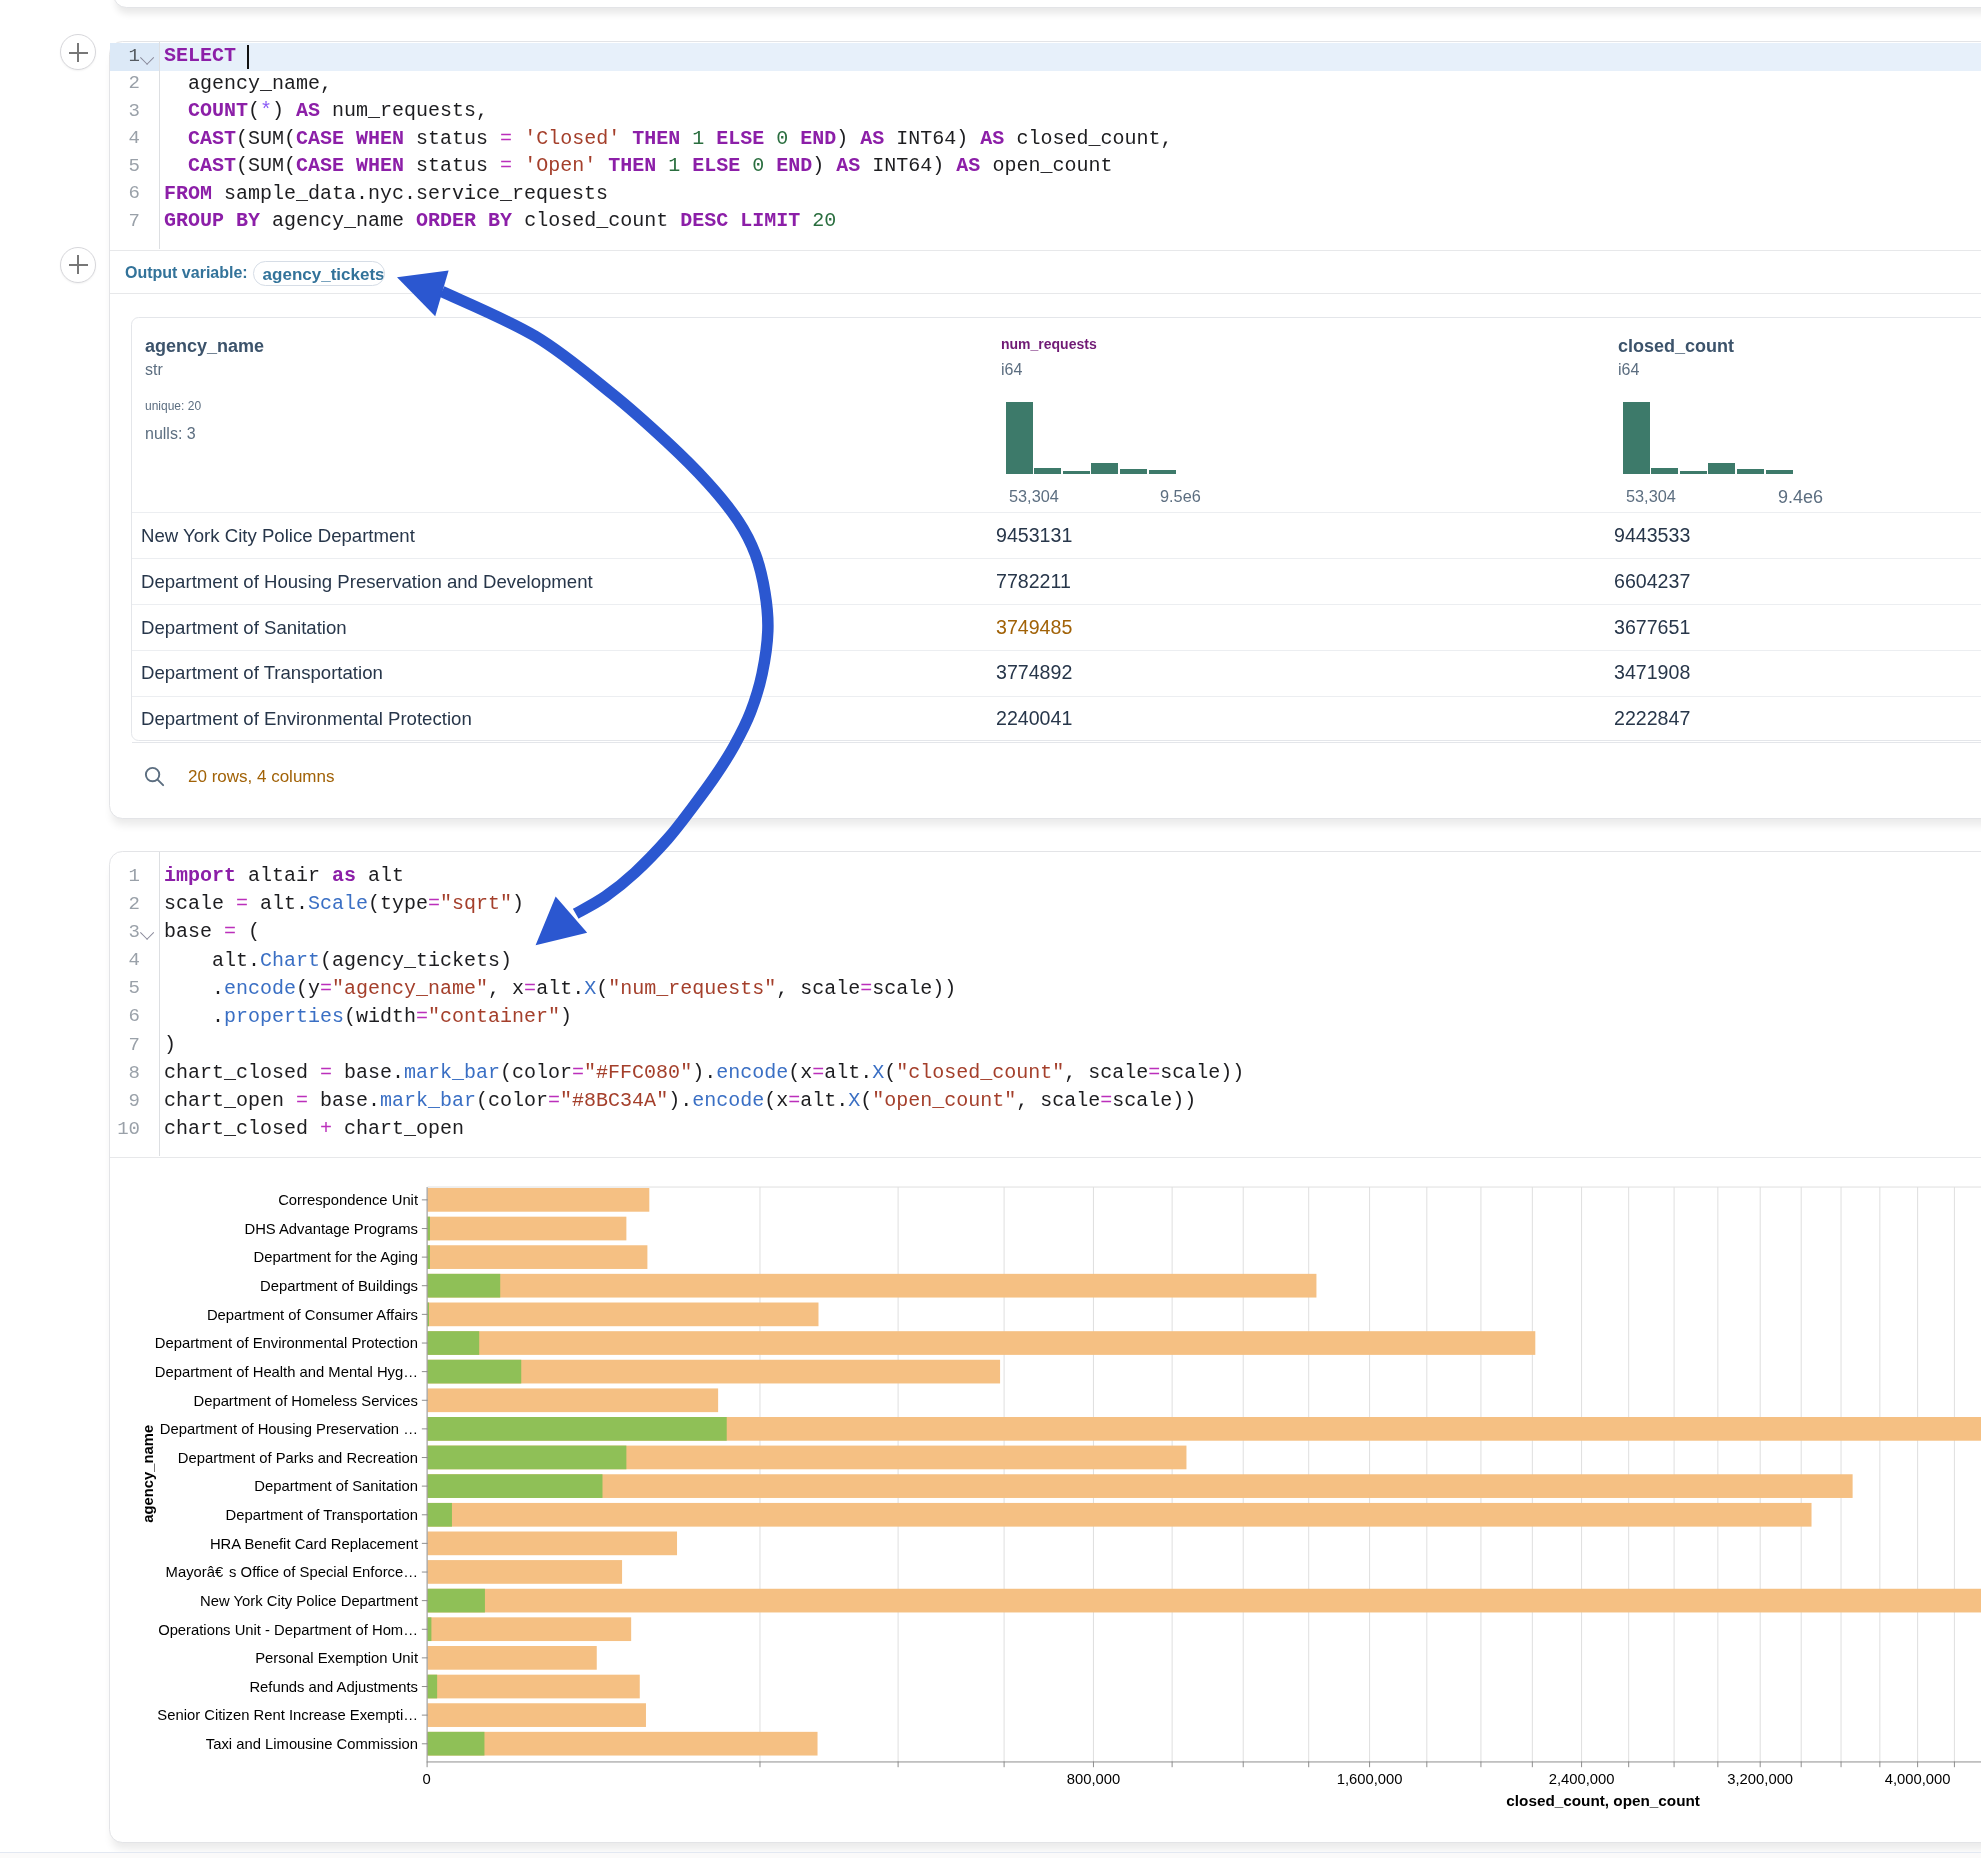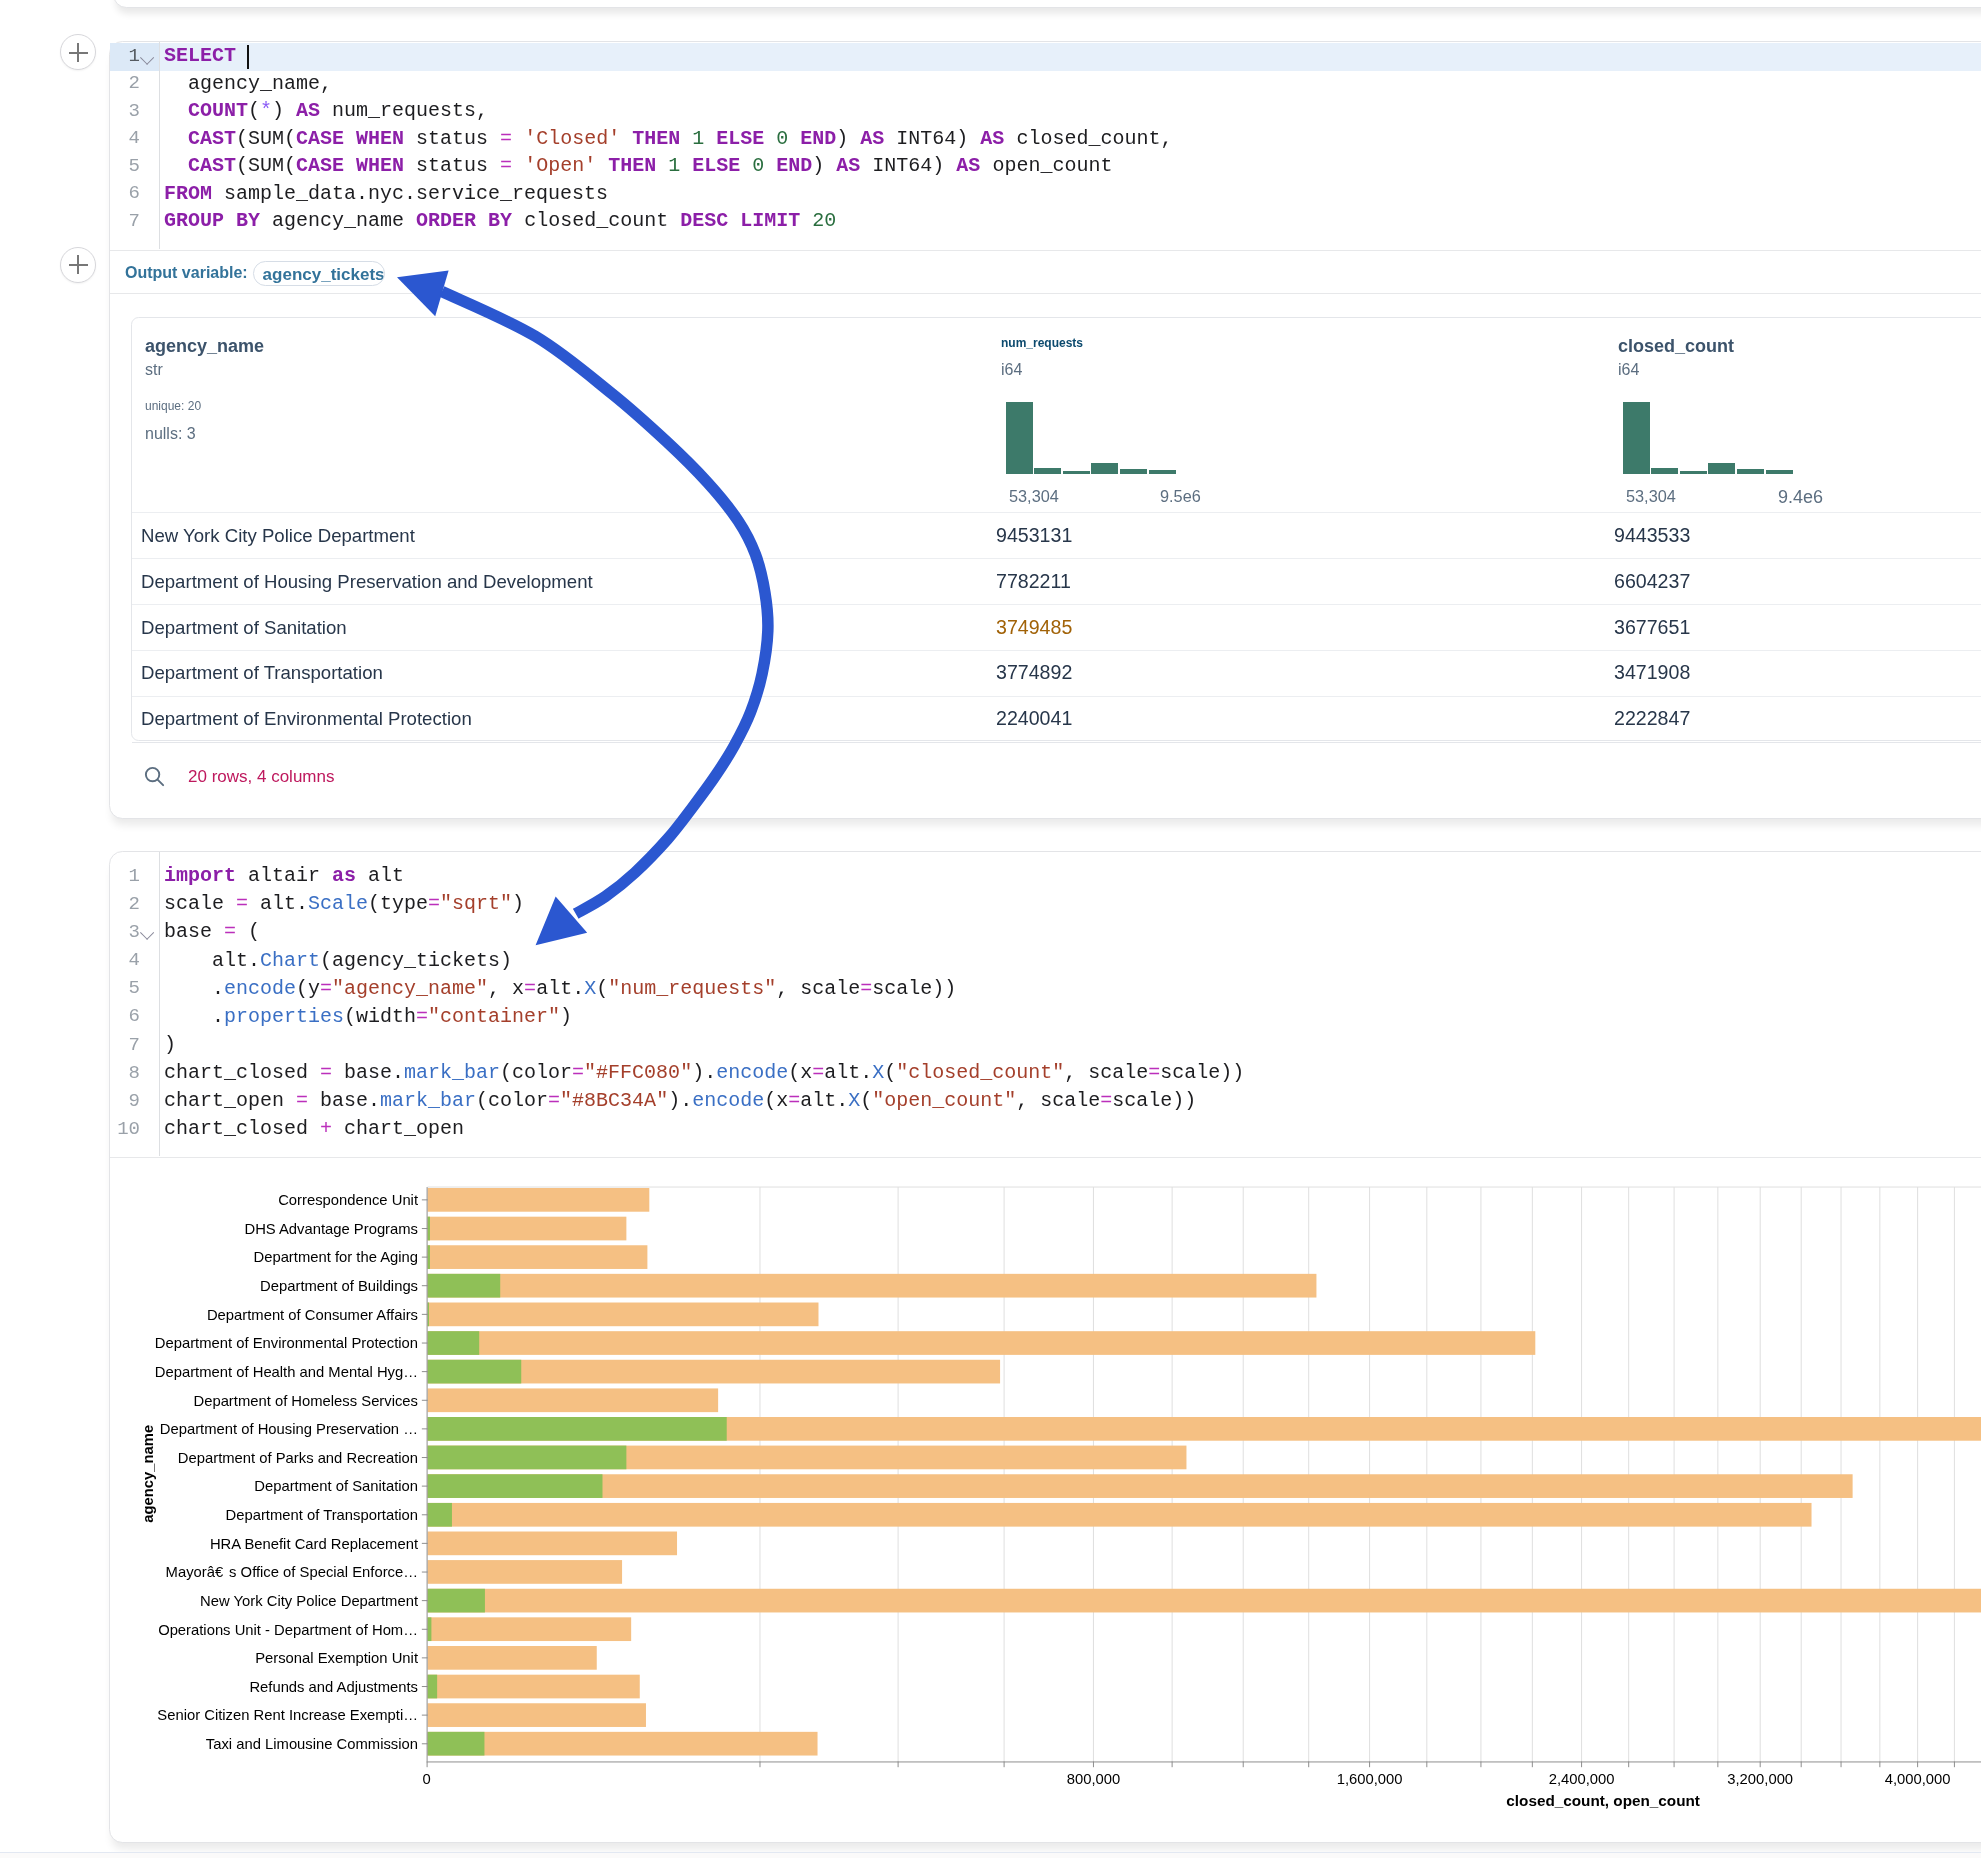--- a/index.html
+++ b/index.html
@@ -45,21 +45,21 @@
 <div class="abs" style="left:125px;top:264px;font-size:16px;font-weight:bold;color:#33739a">Output variable:&nbsp;</div>
 <div class="abs" style="left:253px;top:261px;width:132px;height:25px;border:1px solid #d6dde6;border-radius:12.4px;overflow:hidden;background:#fff">
     <div style="position:absolute;left:8.6px;top:2.9px;font-size:17px;font-weight:bold;color:#33739a;white-space:pre">agency_tickets</div>
   </div>
 <div class="abs" style="left:110px;top:293px;width:1929px;height:1px;background:#e7e8ea"></div>
 <div class="abs" style="left:131px;top:317px;width:1889px;height:424px;border:1px solid #e4e6ea;border-radius:7.6px;background:#fff"></div>
 <div class="abs" style="left:145px;top:336px;font-size:18px;font-weight:bold;color:#3c536b">agency_name</div>
 <div class="abs" style="left:145px;top:361px;font-size:16px;color:#5c6e80">str</div>
 <div class="abs" style="left:145px;top:399px;font-size:12px;color:#5c6e80">unique: 20</div>
 <div class="abs" style="left:145px;top:425px;font-size:16px;color:#5c6e80">nulls: 3</div>
-<div class="abs" style="left:1001px;top:336px;font-size:12px;font-weight:bold;color:#0c4a6e">num_requests</div>
+<div class="abs" style="left:1001px;top:336px;font-size:14px;font-weight:bold;color:#701a75">num_requests</div>
 <div class="abs" style="left:1001px;top:361px;font-size:16px;color:#5c6e80">i64</div>
 <div class="abs" style="left:1006px;top:402px;width:27px;height:72px;background:#3d7a6a"></div>
 <div class="abs" style="left:1034px;top:468px;width:27px;height:5.7px;background:#3d7a6a"></div>
 <div class="abs" style="left:1063px;top:471px;width:27px;height:2.9px;background:#3d7a6a"></div>
 <div class="abs" style="left:1091px;top:463px;width:27px;height:10.8px;background:#3d7a6a"></div>
 <div class="abs" style="left:1120px;top:469px;width:27px;height:5.2px;background:#3d7a6a"></div>
 <div class="abs" style="left:1149px;top:470px;width:27px;height:4.1px;background:#3d7a6a"></div>
 <div class="abs" style="left:1009px;top:487px;font-size:16.3px;color:#5c6e80">53,304</div>
 <div class="abs" style="left:1160px;top:487px;font-size:16.3px;color:#5c6e80">9.5e6</div>
 <div class="abs" style="left:1618px;top:336px;font-size:18px;font-weight:bold;color:#3c536b">closed_count</div>
@@ -90,21 +90,21 @@
 <div class="abs" style="left:1614px;top:661px;font-size:19.6px;color:#27364a">3471908</div>
 <div class="abs" style="left:132px;top:696px;width:1887px;height:1px;background:#eceef1"></div>
 <div class="abs" style="left:141px;top:708px;font-size:18.6px;color:#27364a">Department of Environmental Protection</div>
 <div class="abs" style="left:996px;top:707px;font-size:19.6px;color:#27364a">2240041</div>
 <div class="abs" style="left:1614px;top:707px;font-size:19.6px;color:#27364a">2222847</div>
 <div class="abs" style="left:132px;top:742px;width:1887px;height:1px;background:#e4e6ea;"></div>
 <svg class="abs" style="left:143px;top:765px" width="23" height="23" viewBox="0 0 24 24" fill="none">
     <circle cx="10" cy="10" r="7" stroke="#5c6e80" stroke-width="2"></circle>
     <line x1="15.2" y1="15.2" x2="21" y2="21" stroke="#5c6e80" stroke-width="2" stroke-linecap="round"></line>
   </svg>
-<div class="abs" style="left:188px;top:767px;font-size:17px;color:#be185d">20 rows, 4 columns</div>
+<div class="abs" style="left:188px;top:767px;font-size:17px;color:#a16207">20 rows, 4 columns</div>
 <div class="cell" style="top:851px;height:992px"></div>
 <div class="abs" style="left:159px;top:852px;width:1px;height:304px;background:#dddfe2"></div>
 <div class="abs gn" style="left:109px;top:865px">1</div>
 <div class="abs mono" style="left:164px;top:864px"><span class="k">import</span>&nbsp;altair&nbsp;<span class="k">as</span>&nbsp;alt</div>
 <div class="abs gn" style="left:109px;top:893px">2</div>
 <div class="abs mono" style="left:164px;top:892px">scale&nbsp;<span class="o">=</span>&nbsp;alt.<span class="f">Scale</span>(type<span class="o">=</span><span class="s">"sqrt"</span>)</div>
 <div class="abs gn" style="left:109px;top:921px">3</div>
 <div class="abs mono" style="left:164px;top:920px">base&nbsp;<span class="o">=</span>&nbsp;(</div>
 <div class="abs gn" style="left:109px;top:949px">4</div>
 <div class="abs mono" style="left:164px;top:949px">&nbsp;&nbsp;&nbsp;&nbsp;alt.<span class="f">Chart</span>(agency_tickets)</div>

